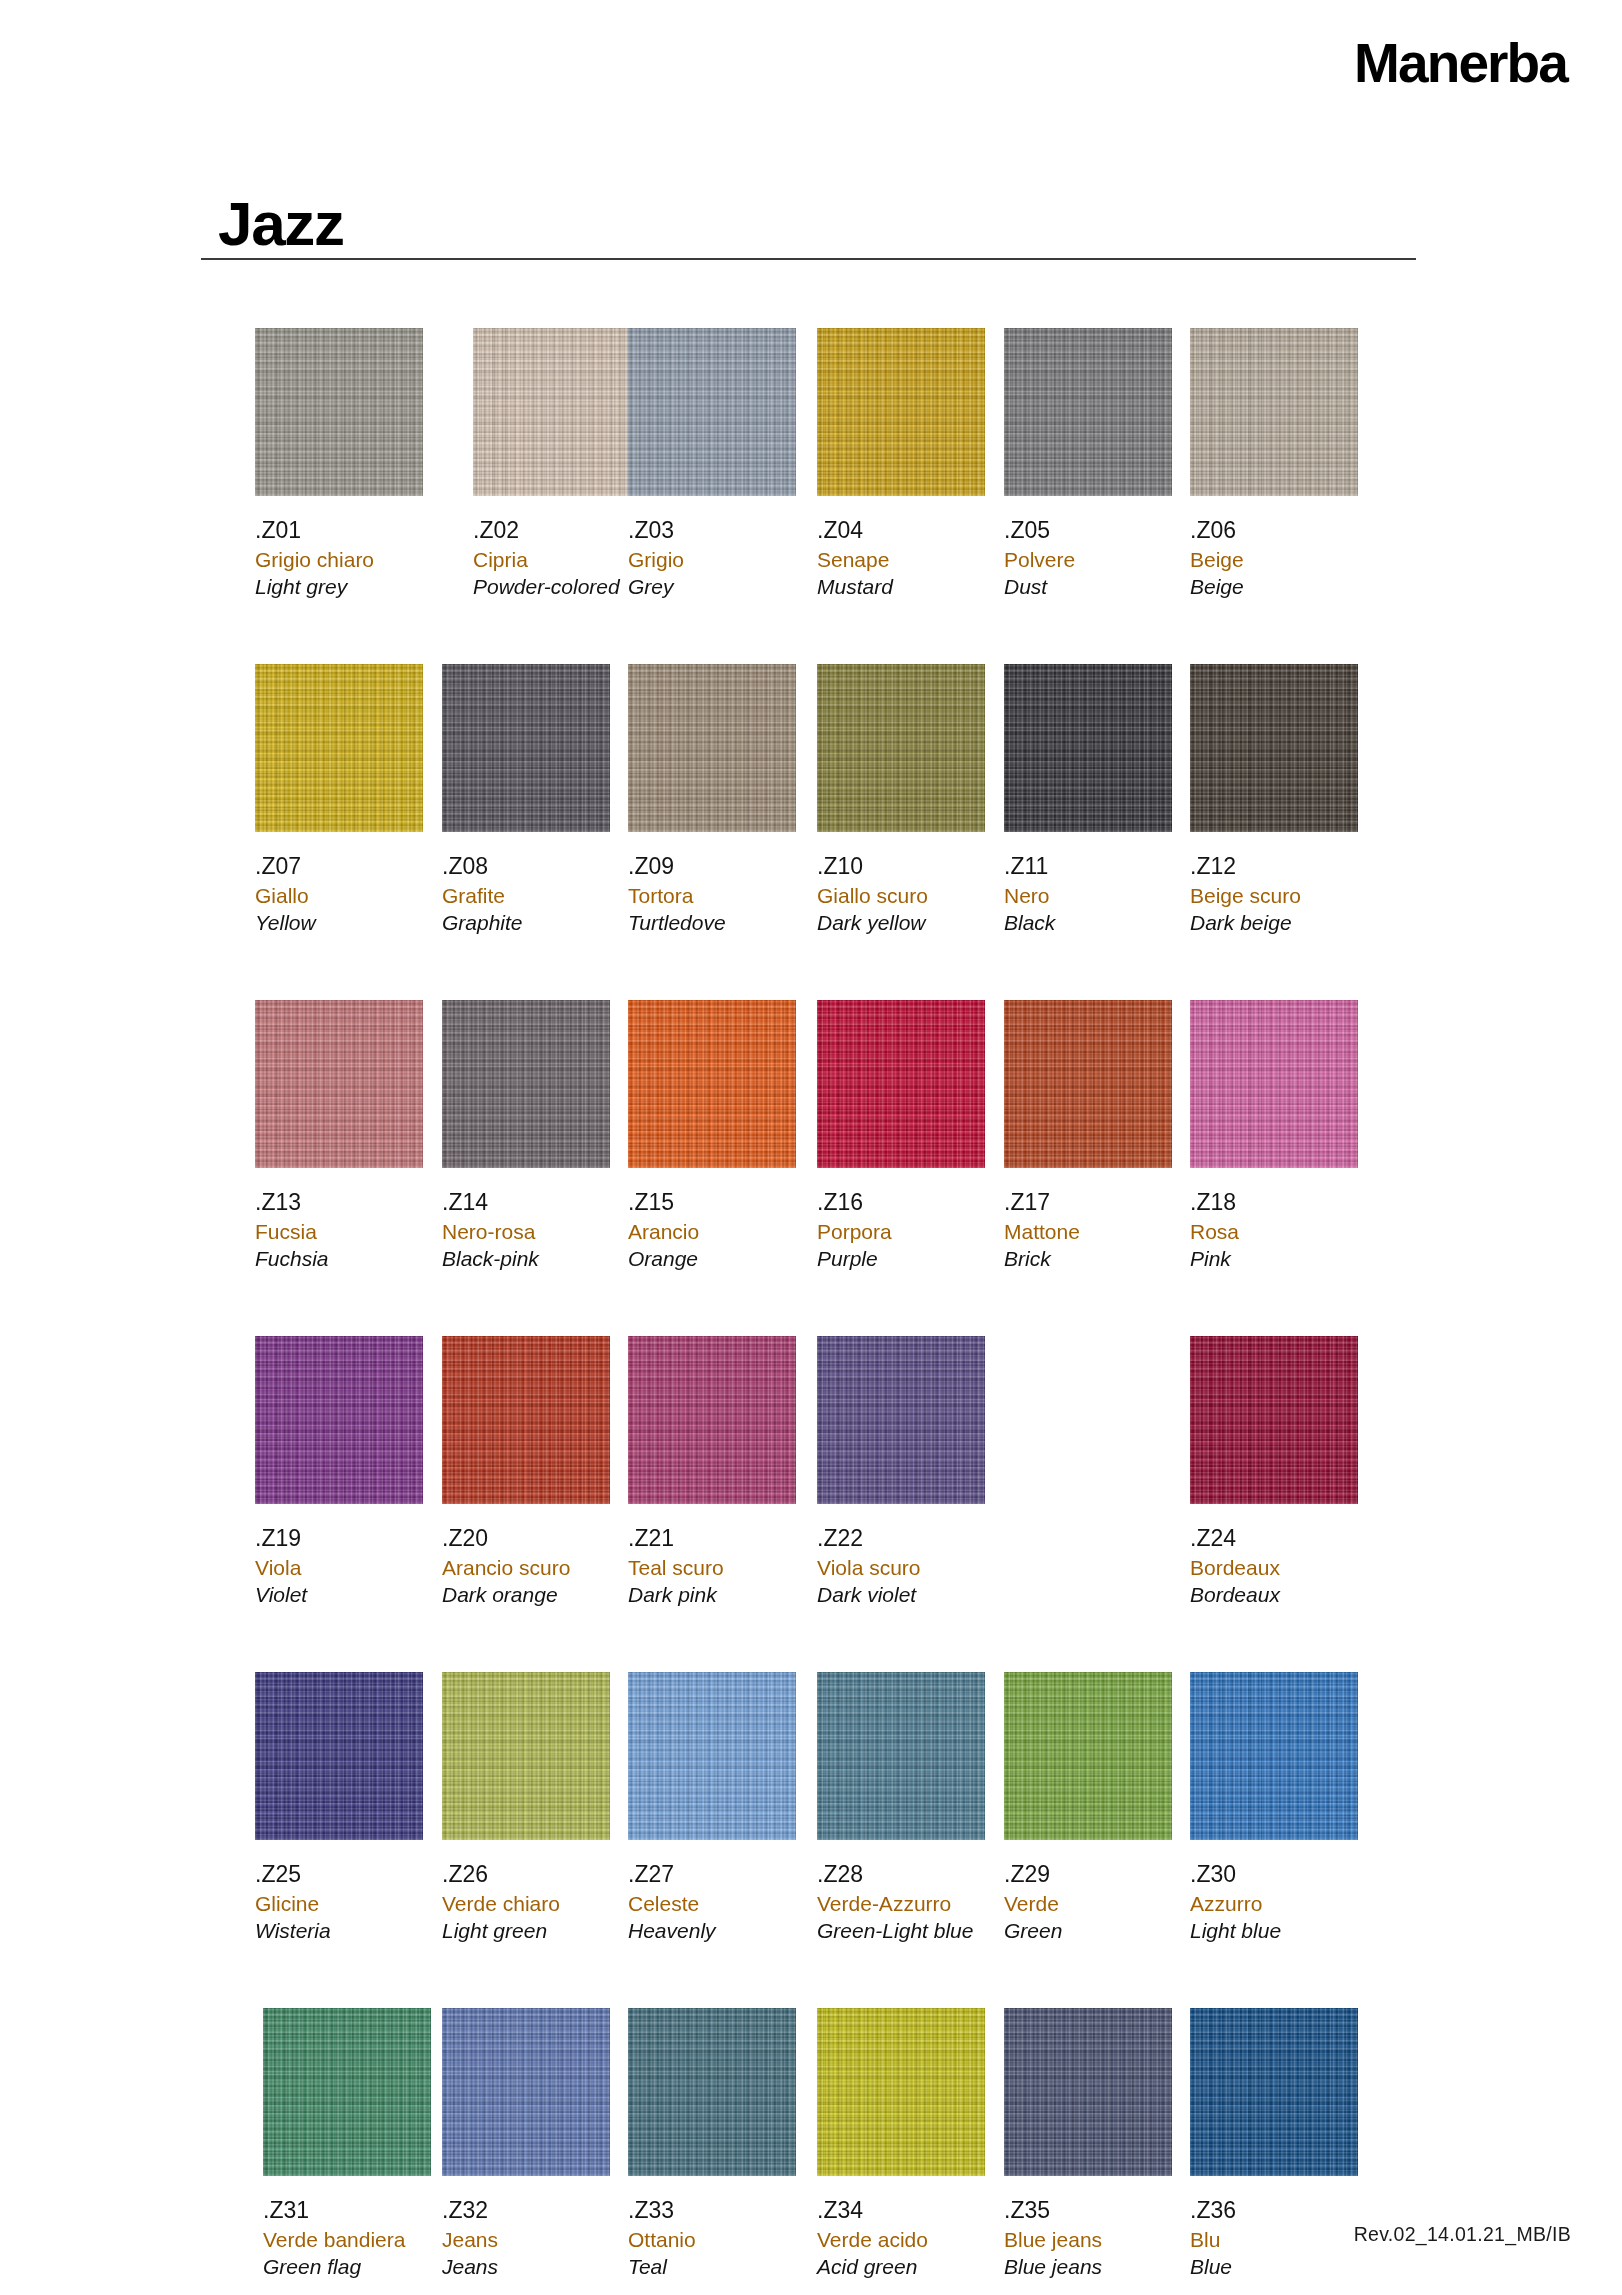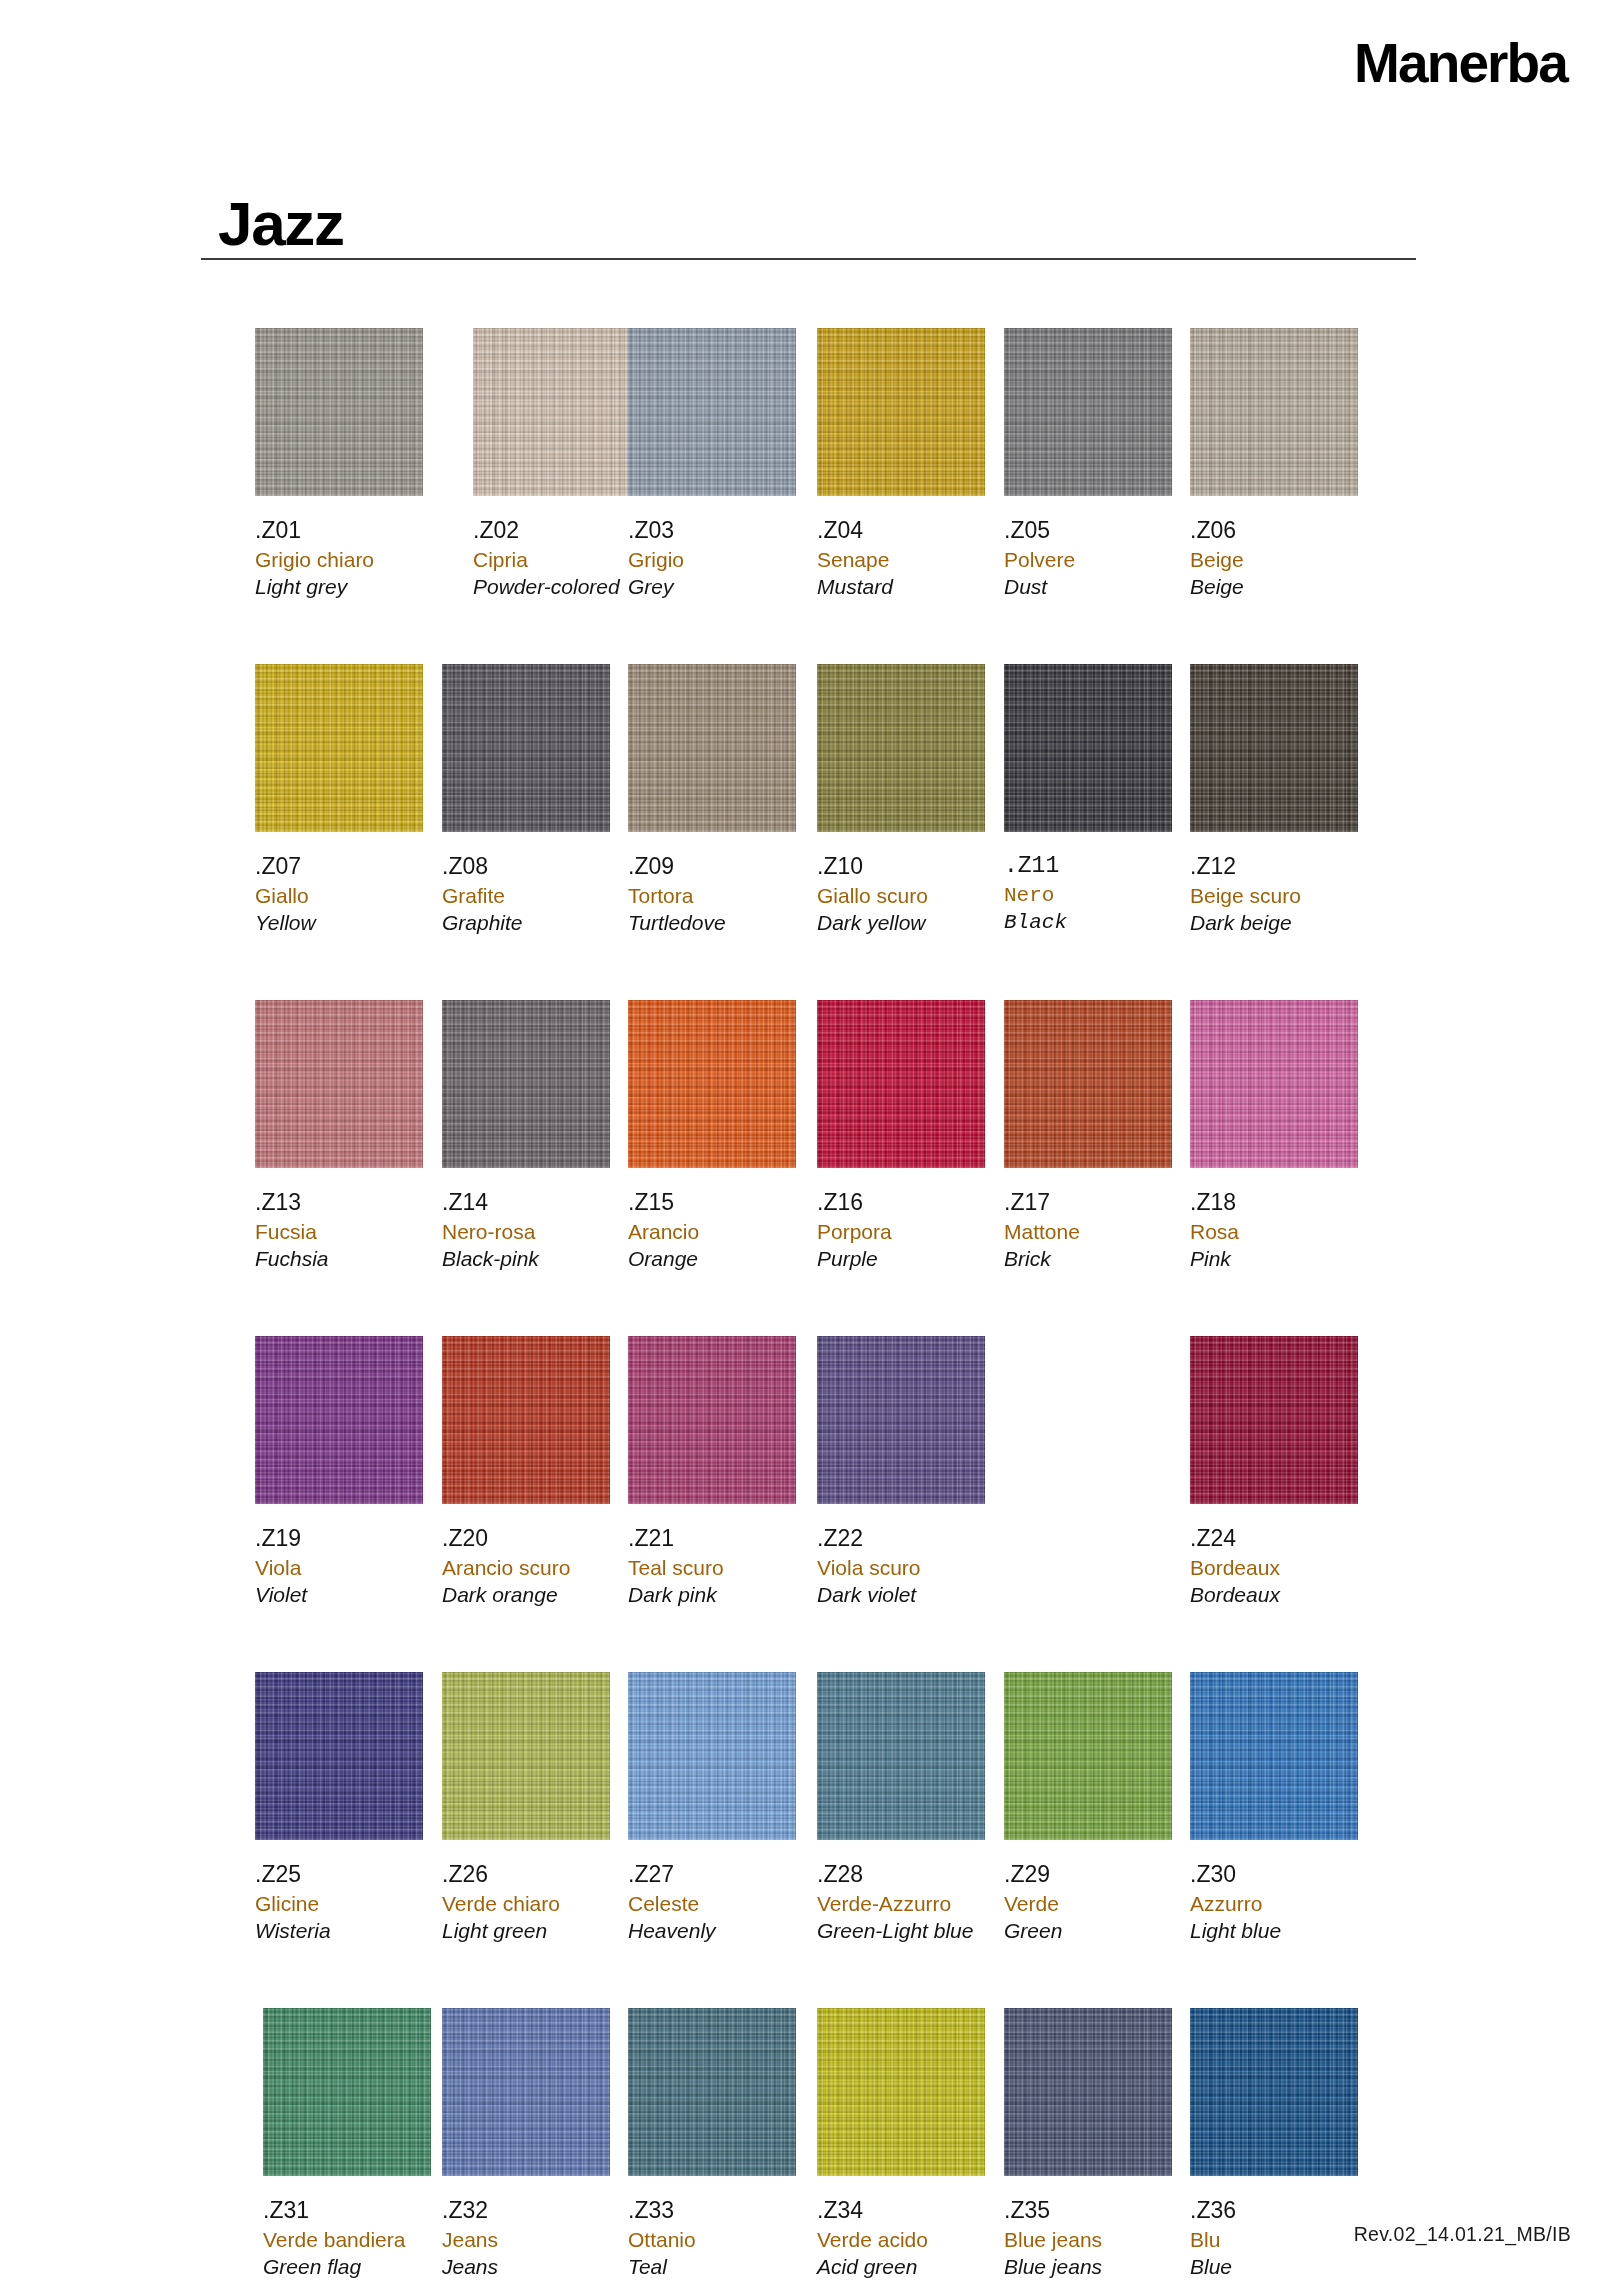--- a/index.html
+++ b/index.html
@@ -222,21 +222,21 @@
         </div>
       </div>
       <div class="swatch-cell" style="left: 562px;">
         <div class="swatch-chip" style="background-color: rgb(135, 129, 58);"></div>
         <div class="swatch-labels">
           <span class="swatch-code">.Z10</span>
           <span class="swatch-name-it">Giallo scuro</span>
           <span class="swatch-name-en">Dark yellow</span>
         </div>
       </div>
-      <div class="swatch-cell" style="left: 749px; font-family: Liberation Mono, monospace;">
+      <div class="swatch-cell" style="left: 749px;">
         <div class="swatch-chip" style="background-color: rgb(52, 52, 58);"></div>
         <div class="swatch-labels">
           <span class="swatch-code">.Z11</span>
           <span class="swatch-name-it">Nero</span>
           <span class="swatch-name-en">Black</span>
         </div>
       </div>
       <div class="swatch-cell" style="left: 935px;">
         <div class="swatch-chip" style="background-color: rgb(69, 60, 51);"></div>
         <div class="swatch-labels">

